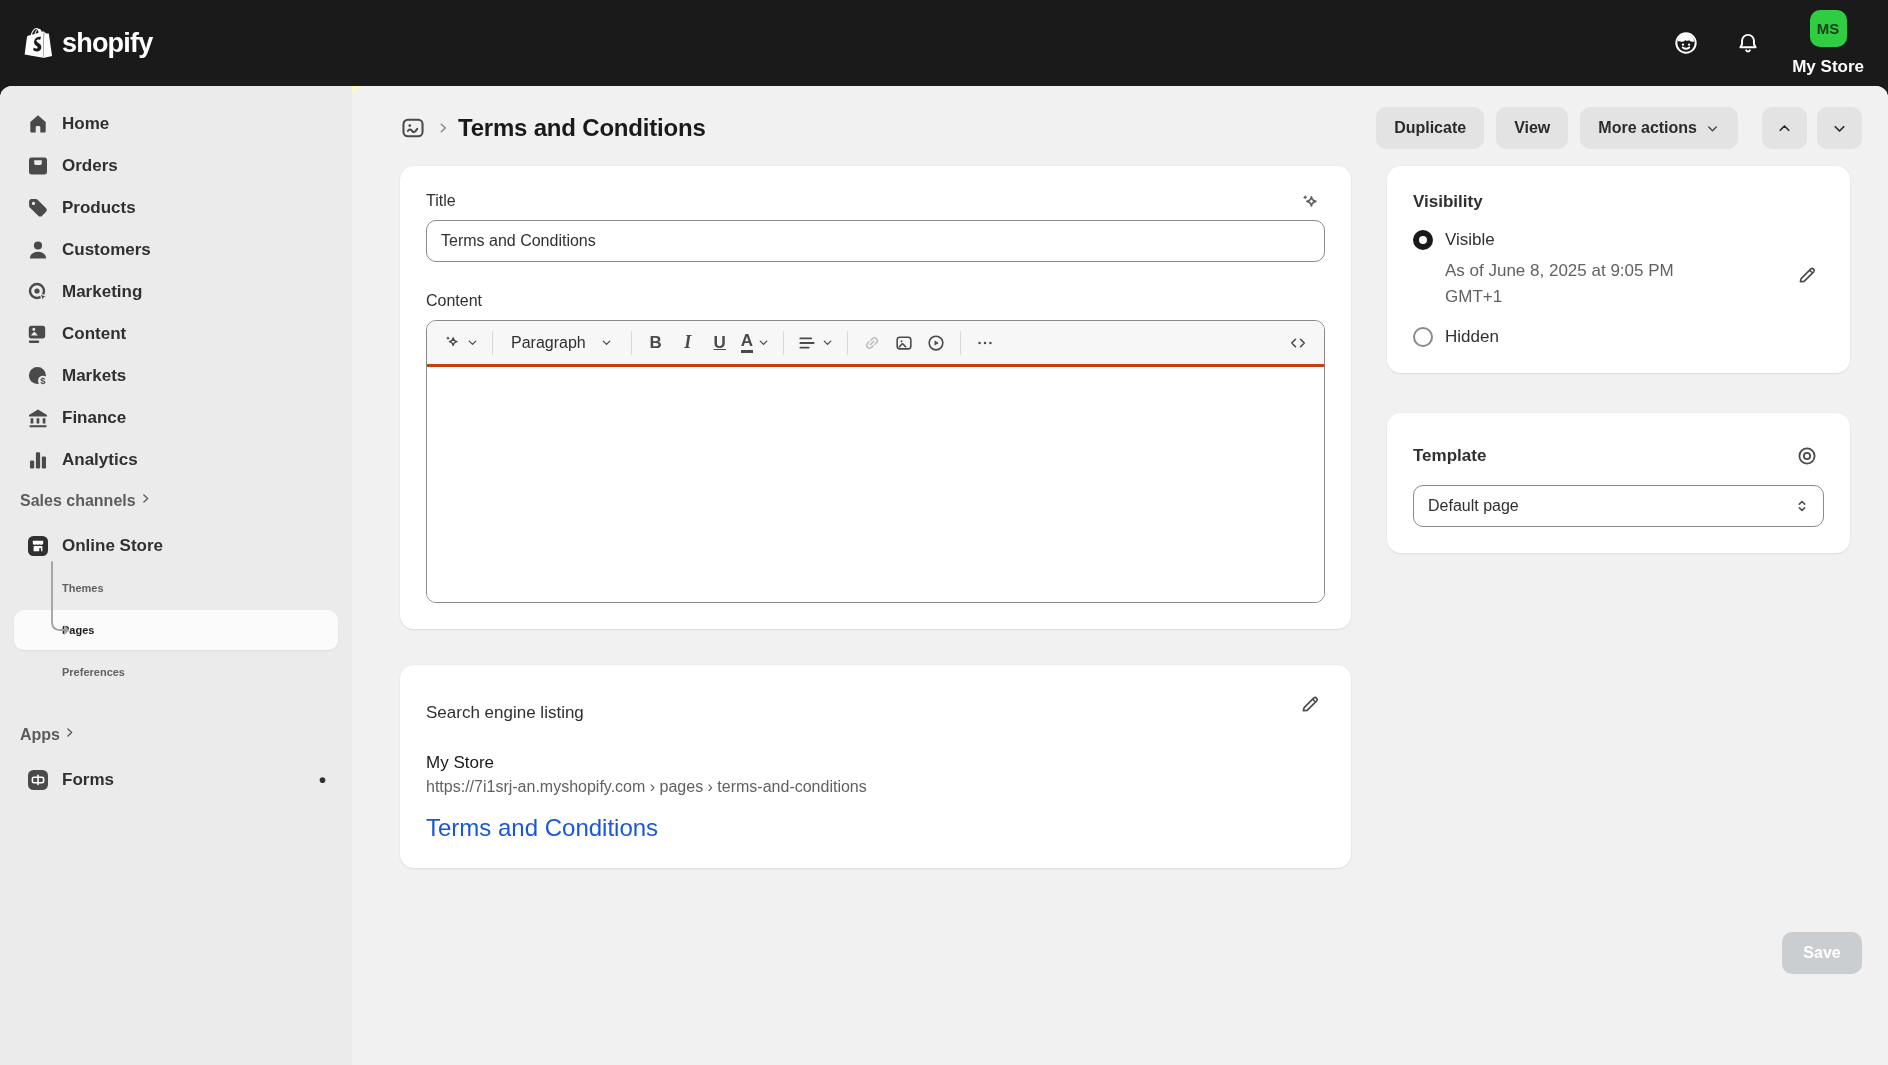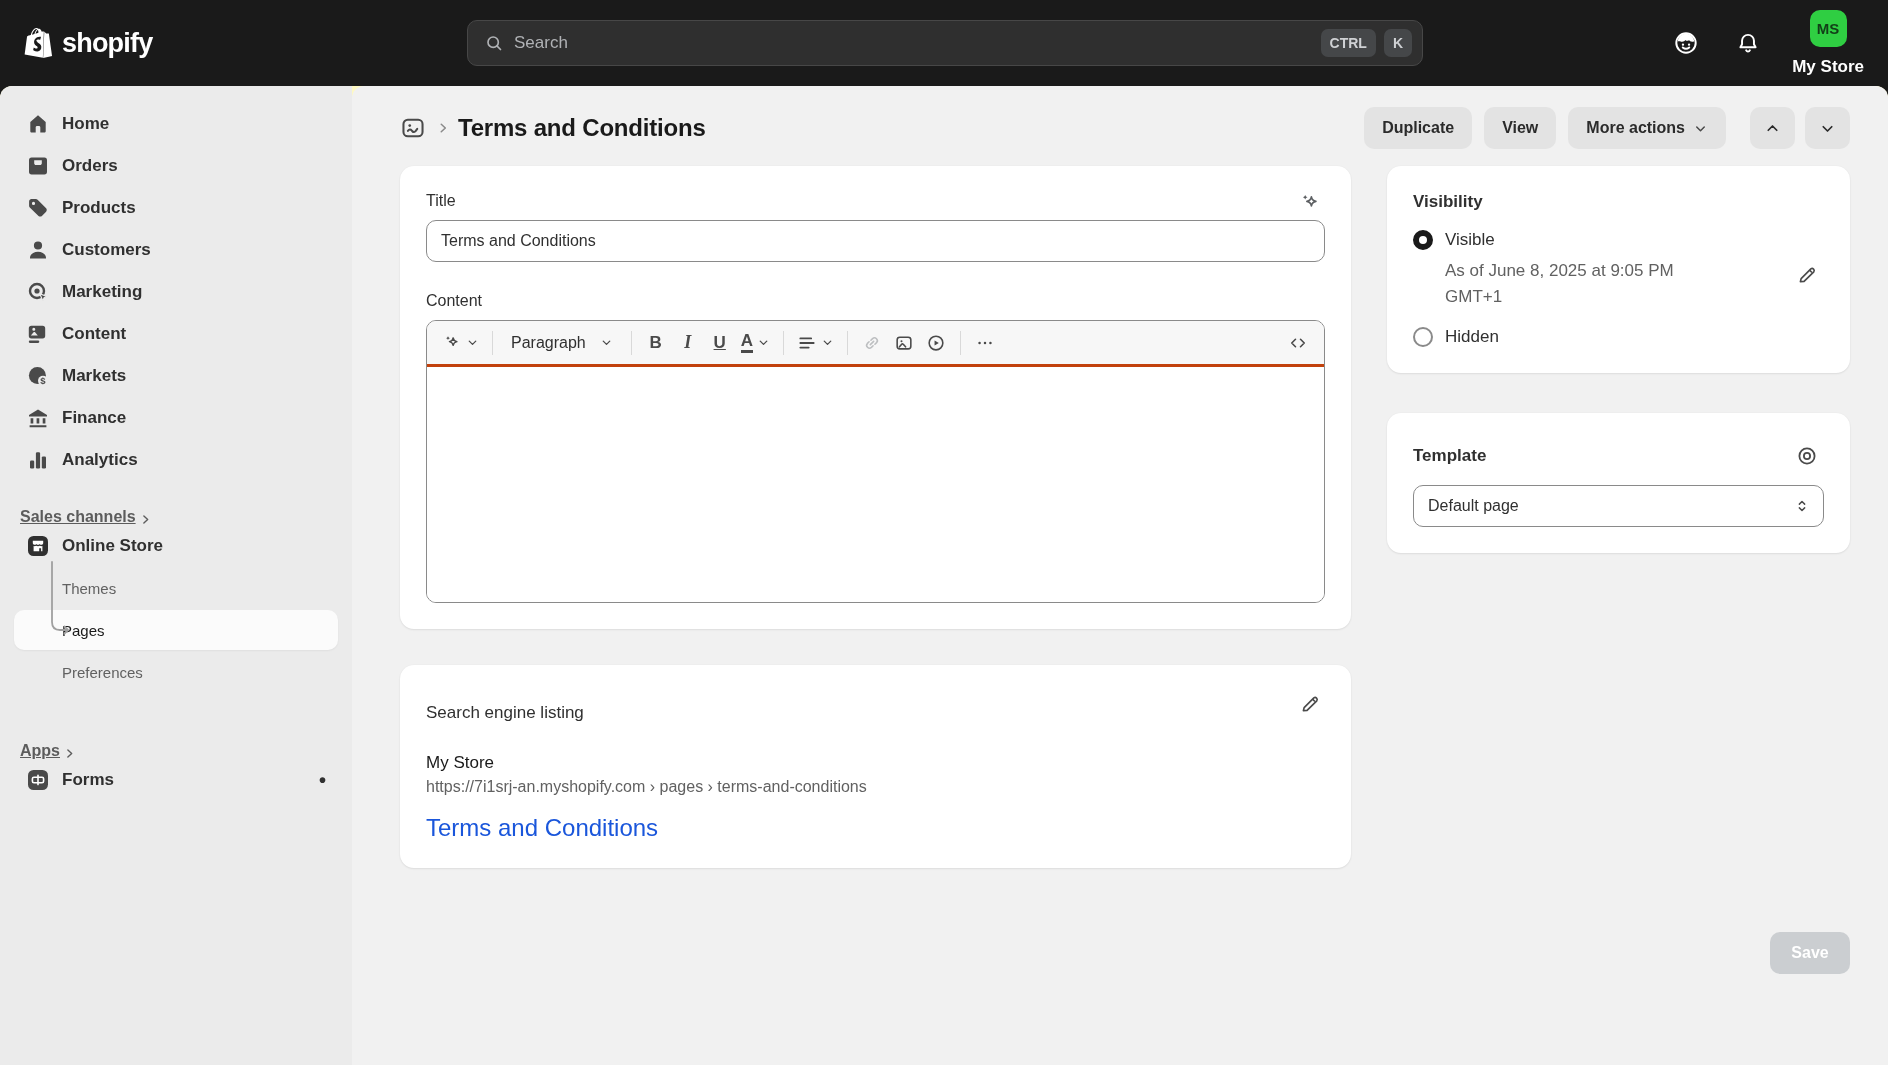--- a/index.html
+++ b/index.html
@@ -24,31 +24,31 @@
   .avatar { width:37px; height:37px; border-radius:10px; background:#2fce42; display:flex; align-items:center; justify-content:center; font-size:15px; font-weight:700; color:#123e18; }
   .store-name { color:#fff; font-size:17px; font-weight:650; }
 
   
   .shell { height:979px; display:flex; background:#fef9c3; border-radius:12px 12px 0 0; overflow:hidden; }
 
   
   .sidebar { width:352px; flex:none; padding:18px 14px 0 14px; background:#ebebeb; }
   .nav-item { height:40px; margin-bottom:2px; display:flex; align-items:center; gap:12px; padding:0 12px; border-radius:10px; font-size:17px; font-weight:600; color:#303030; cursor:pointer; }
   .nav-item .icn { width:24px; height:24px; color:#4a4a4a; flex:none; }
-  .nav-header { height:34px; margin-top:12px; display:flex; align-items:flex-end; gap:3px; padding:0 6px; font-size:16px; font-weight:600; color:#5c5c5c; cursor:pointer;text-decoration:underline; }
+  .nav-header { height:34px; margin-top:12px; display:flex; align-items:flex-start; gap:3px; padding:0 6px; font-size:16px; font-weight:600; color:#5c5c5c; cursor:pointer; }
   .nav-header .chev { color:#5c5c5c; }
   .os-group { position:relative; }
   .connector { position:absolute; left:24px; top:0; pointer-events:none; }
-  .sub-item { height:40px; margin-bottom:2px; display:flex; align-items:center; padding:0 12px 0 48px; border-radius:10px; font-size:15px; font-weight:400; color:#616161; cursor:pointer; }
+  .sub-item { height:40px; margin-bottom:2px; display:flex; align-items:center; padding:0 12px 0 48px; border-radius:10px; font-size:11px; font-weight:700; color:#616161; cursor:pointer; }
   .sub-item.active { background:#fbfbfb; color:#1a1a1a; box-shadow:0 1px 2px rgba(0,0,0,0.05); }
   .apps-header { margin-top:34px; }
   .forms-dot { margin-left:auto; color:#303030; font-size:20px; line-height:1; }
 
   
-  .main { flex:1; background:#f1f1f1; border-top-left-radius:12px; padding:21px 38px 0 48px; position:relative; }
+  .main { flex:1; background:#f1f1f1; border-top-left-radius:12px; padding:21px 26px 0 48px; position:relative; }
   .page-header { height:42px; display:flex; align-items:center; }
   .crumb-icon { color:#4a4a4a; }
   .crumb-chev { color:#8a8a8a; margin:0 8px 0 10px; }
   .page-title { font-size:24px; font-weight:700; color:#1a1a1a; letter-spacing:-0.2px; }
   .header-actions { margin-left:auto; display:flex; align-items:center; gap:12px; }
   .hbtn { height:42px; padding:0 18px; border-radius:10px; background:#e3e3e3; color:#2b2b2b; font-size:16px; font-weight:600; display:flex; align-items:center; gap:8px; }
   .hbtn .chev { color:#4a4a4a; }
   .pager { display:flex; gap:10px; margin-left:12px; }
   .pager .hbtn { width:45px; padding:0; justify-content:center; }
 
@@ -112,33 +112,20 @@
 <header class="topbar">
   <div class="logo">
     <span>
       <svg width="30" height="32" viewBox="0 0 24 24" fill="#fff" fill-rule="evenodd">
           <path d="M15.337 23.979l7.216-1.561s-2.604-17.613-2.625-17.73c-.018-.116-.114-.192-.211-.192s-1.929-.136-1.929-.136-1.275-1.274-1.439-1.411c-.045-.037-.075-.057-.121-.074l-.914 21.104zM14.893 2.741c-.015.005-.273.084-.7.216-.073-.242-.186-.54-.342-.84-.504-.963-1.242-1.473-2.133-1.473-.06 0-.123.006-.183.012-.027-.03-.054-.06-.081-.087-.389-.417-.888-.619-1.485-.601-1.152.033-2.3.865-3.23 2.343-.654 1.04-1.152 2.346-1.293 3.357-1.323.41-2.25.696-2.27.703-.667.21-.688.23-.775.86-.066.476-1.815 14.006-1.815 14.006l14.525 2.512.782-21.008zm-3.359 1.043l-2.35.727c.227-.871.658-1.739 1.187-2.308.197-.211.472-.447.798-.582.307.64.374 1.546.365 2.163zm-1.5-2.917c.26 0 .48.056.668.174-.3.156-.59.38-.862.672-.705.757-1.245 1.932-1.46 3.065l-1.93.597c.381-1.777 1.873-4.46 3.584-4.508zm.43 9.905c.075 1.188 3.2 1.446 3.375 4.228.138 2.188-1.161 3.686-3.032 3.804-2.246.142-3.482-1.183-3.482-1.183l.476-2.025s1.243.938 2.238.875c.65-.041.882-.57.859-.944-.098-1.55-2.642-1.458-2.803-4.004-.135-2.143 1.272-4.314 4.375-4.51.12-.008 1.196-.075 1.196-.075l-.708 2.516s-.786-.358-1.718-.3c-1.371.087-1.386 1.002-1.376 1.218z"></path>
         </svg>
     </span>
     <span class="logo-word">shopify</span>
   </div>
 
-  <div class="searchbar">
-    <span class="s-icon">
-      <svg width="20" height="20" viewBox="0 0 24 24" fill="none" stroke="currentColor" stroke-width="2">
-          <circle cx="11" cy="11" r="6.2"></circle>
-          <path d="m15.8 15.8 4 4" stroke-linecap="round"></path>
-        </svg>
-    </span>
-    <input type="text" placeholder="Search" style="">
-    <span class="kbd-group">
-      <span class="kbd">CTRL</span>
-      <span class="kbd">K</span>
-    </span>
-  </div>
 
   <div class="topbar-right">
     <button class="tb-iconbtn">
       <svg width="28" height="28" viewBox="0 0 24 24">
           <circle cx="12" cy="12" r="8.3" fill="none" stroke="#fff" stroke-width="1.7"></circle>
           <path fill="#fff" d="M4.9 10.4C5.6 6.6 8.5 4.1 12 4.1s6.4 2.5 7.1 6.3c-2.1 1-3.8.2-4.5-1-.6 1-2.6 1-3.2 0-.7 1.2-2.4 2-4.5 1z"></path>
           <circle cx="9.4" cy="13.4" r="1" fill="#fff"></circle>
           <circle cx="14.6" cy="13.4" r="1" fill="#fff"></circle>
           <path d="M9.2 15.8c1.8 1.5 3.8 1.5 5.6 0" fill="none" stroke="#fff" stroke-width="1.6" stroke-linecap="round"></path>
         </svg>

